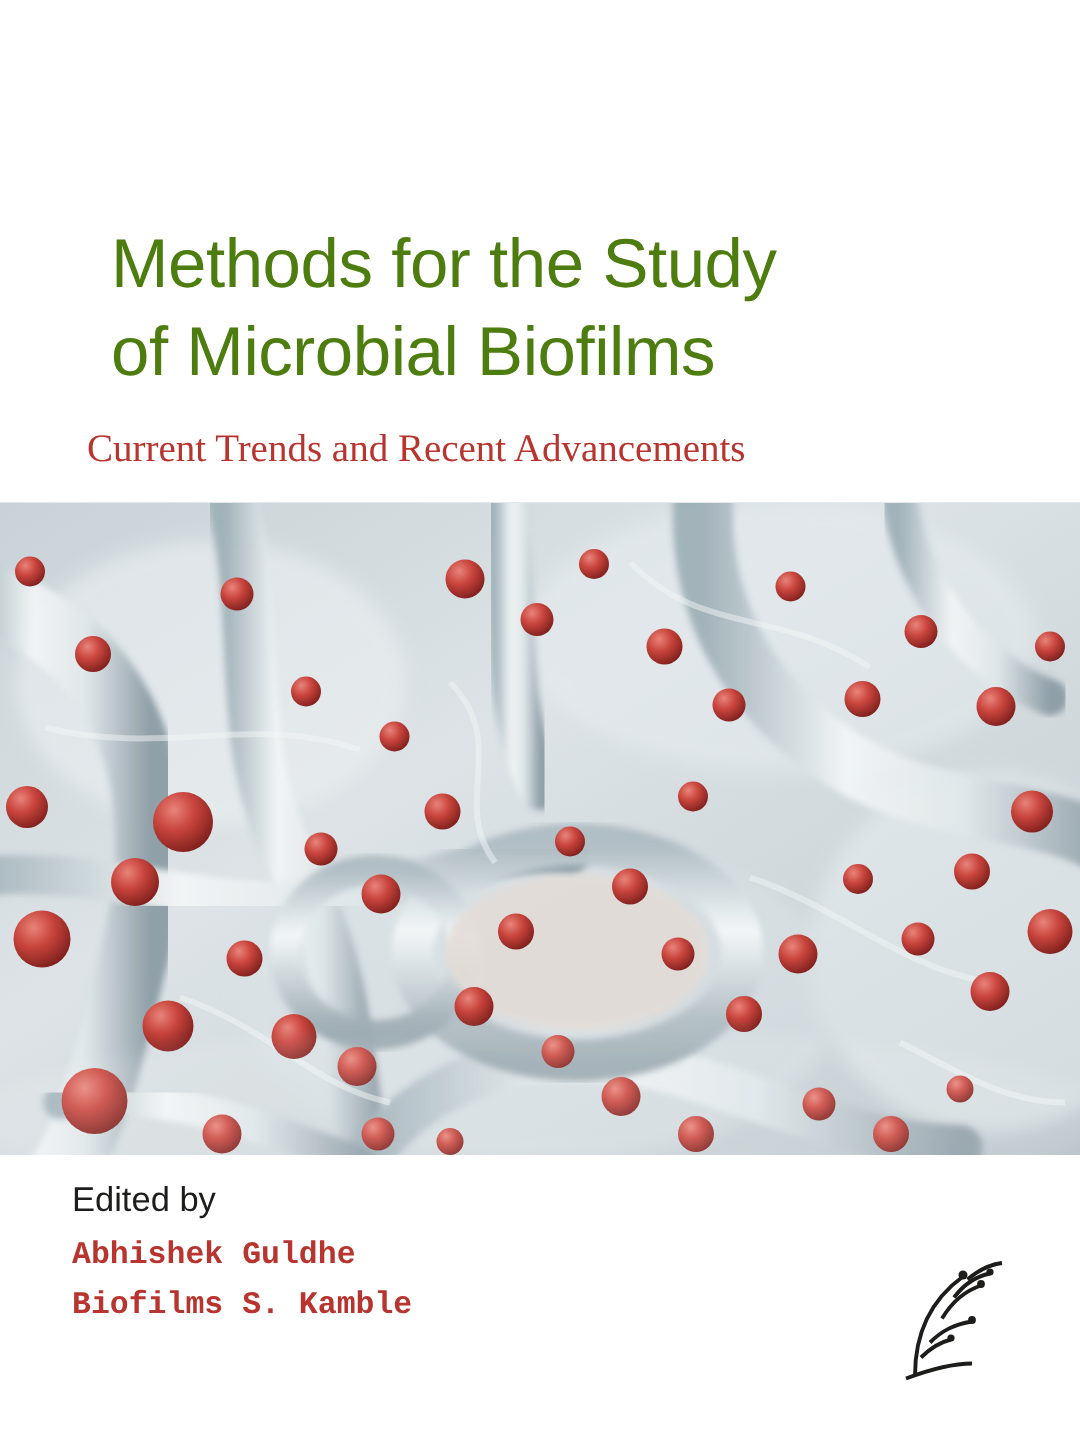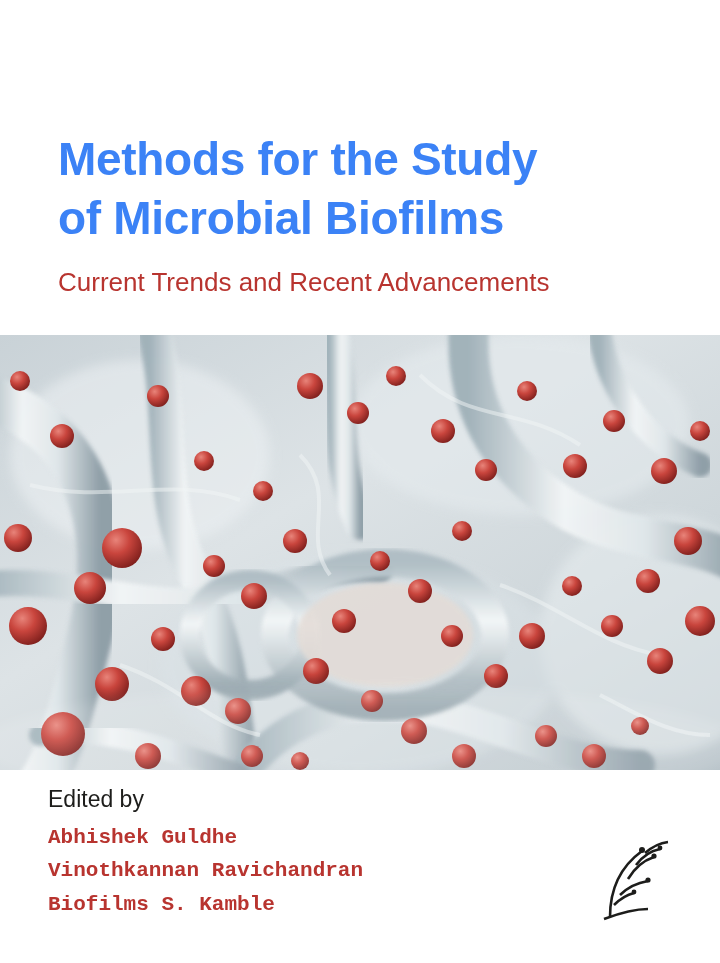--- a/index.html
+++ b/index.html
@@ -20,30 +20,30 @@
 
   
   .title-block {
     position: absolute;
     left: 58px;
     top: 130px;
     width: 630px;
   }
   .book-title {
     font-family: "Liberation Sans", sans-serif;
-    font-weight: bold;
+    font-weight: normal;
     font-size: 46px;
     line-height: 1.28;
-    color: #3b82f6;
+    color: #4d7c0f;
     letter-spacing: -0.3px;
-    margin: 0;
+    margin: 16px;
     white-space: pre-line;
   }
   .book-subtitle {
-    font-family: Liberation Sans, sans-serif;
+    font-family: Liberation Serif, serif;
     font-weight: normal;
     font-size: 26px;
     line-height: 1.3;
     color: #b8342f;
     margin: 18px 0 0 0;
   }
 
   
   .cover-image {
     position: absolute;
@@ -227,21 +227,20 @@
         <circle cx="640" cy="391" r="9" fill="url(#cellg)"></circle>
       </g>
 
       <ellipse cx="360" cy="410" rx="380" ry="60" fill="#ffffff" opacity="0.12" filter="url(#soft2)"></ellipse>
     </svg>
   </div>
 
   <div class="editors-block">
     <div class="edited-by">Edited by</div>
     <div class="editor-name">Abhishek Guldhe</div>
-    <div class="editor-name">Vinothkannan Ravichandran</div>
     <div class="editor-name">Biofilms S. Kamble</div>
   </div>
 
   <div class="publisher-logo">
     <svg width="84" height="96" viewBox="0 0 84 96">
       <g fill="none" stroke="#1d1d1b" stroke-width="2.6">
         <path d="M20,88 C20,60 30,38 52,22"></path>
         <path d="M30,66 C38,58 46,54 58,52"></path>
         <path d="M24,76 C30,70 36,66 44,64"></path>
         <path d="M38,50 C44,40 52,32 64,28"></path>

